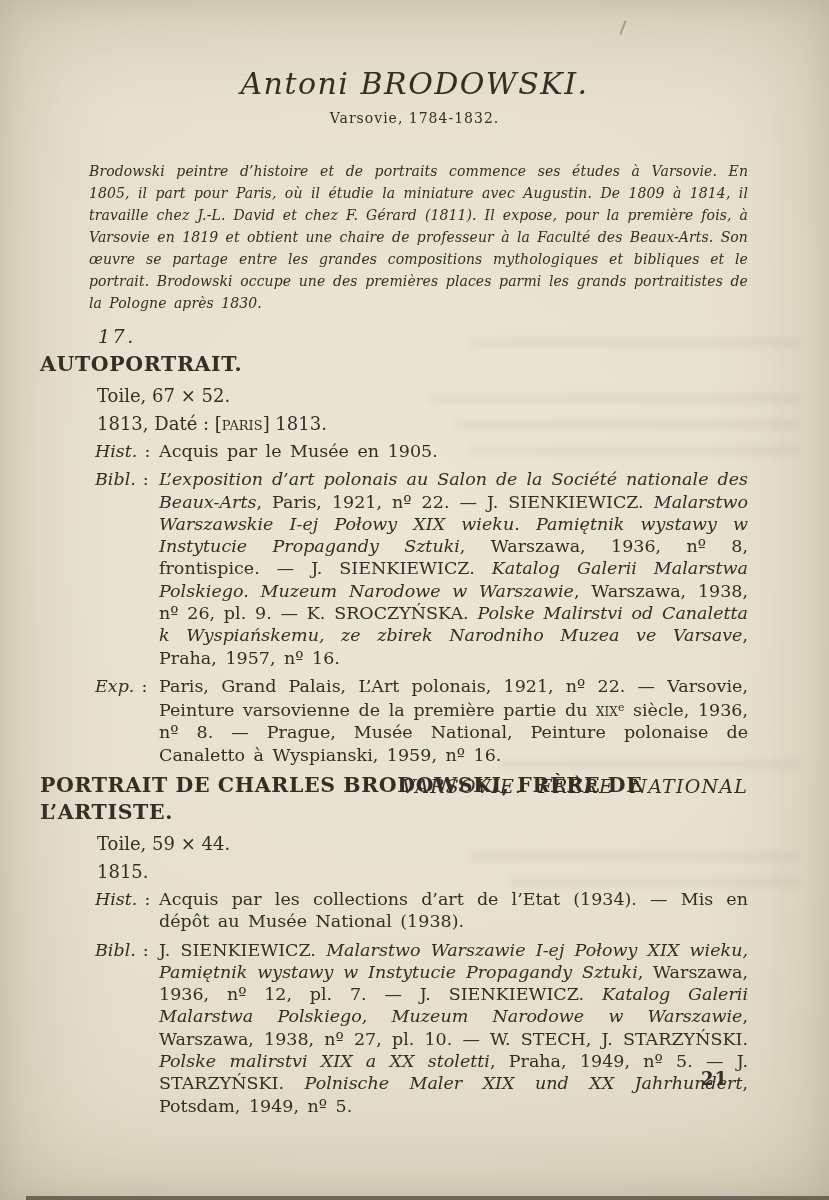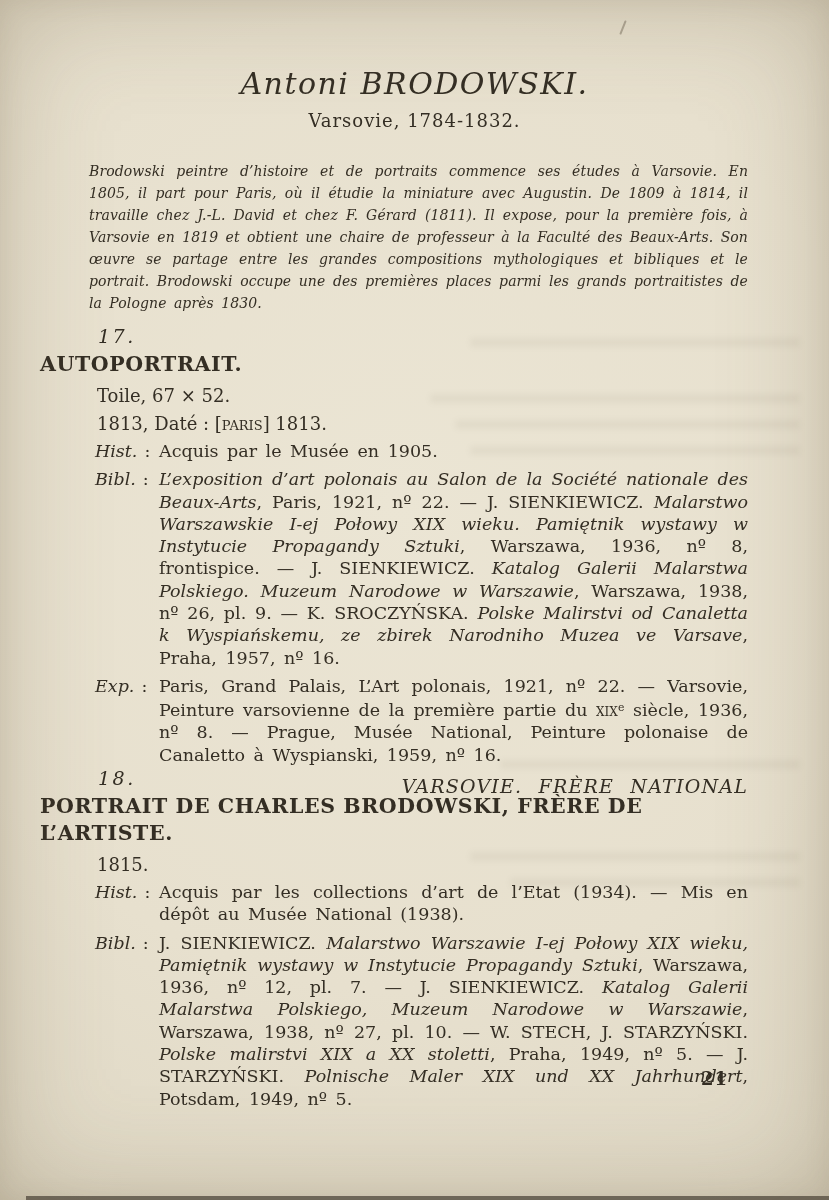--- a/index.html
+++ b/index.html
@@ -30,21 +30,21 @@
     position: absolute; background: #6e6550; opacity: 0.07;
     filter: blur(3px); border-radius: 3px; pointer-events: none;
   }
 
   
   .artist-header { position: absolute; top: 66px; left: 84px; width: 661px; text-align: center; }
   .artist-name {
     font-style: italic; font-size: 30px; font-weight: normal;
     letter-spacing: 1.5px; margin: 0;
   }
-  .artist-dates { font-size: 18px; letter-spacing: 1px; margin-top: 9px; font-weight: 500; }
+  .artist-dates { font-size: 14px; letter-spacing: 1px; margin-top: 9px; font-weight: 500; }
 
   
   .bio {
     position: absolute; top: 146px; left: 89px; width: 659px;
     font-style: italic; font-size: 14px; line-height: 22px;
     text-align: justify; word-spacing: 0.20em; letter-spacing: 0.1px;
   }
 
   
   .entry { position: absolute; left: 0; width: 748px; }
@@ -120,22 +120,22 @@
       <span class="hang-body"><span class="seg-i">L’exposition d’art polonais au Salon de la Société nationale des Beaux-Arts</span><span class="seg-r">, Paris, 1921, nº 22. — J. SIENKIEWICZ. </span><span class="seg-i">Malarstwo Warszawskie I-ej Połowy XIX wieku. Pamiętnik wystawy w Instytucie Propagandy Sztuki</span><span class="seg-r">, Warszawa, 1936, nº 8, frontispice. — J. SIENKIEWICZ. </span><span class="seg-i">Katalog Galerii Malarstwa Polskiego. Muzeum Narodowe w Warszawie</span><span class="seg-r">, Warszawa, 1938, nº 26, pl. 9. — K. SROCZYŃSKA. </span><span class="seg-i">Polske Malirstvi od Canaletta k Wyspiańskemu, ze zbirek Narodniho Muzea ve Varsave</span><span class="seg-r">, Praha, 1957, nº 16.</span></span>
     </div>
     <div class="hang">
       <span class="hang-label"><span class="lbl">Exp.</span><span class="hang-colon">:</span></span>
       <span class="hang-body"><span class="seg-r">Paris, Grand Palais, L’Art polonais, 1921, nº 22. — Varsovie, Peinture varsovienne de la première partie du </span><span class="seg-sc">xix</span><span class="seg-sup">e</span><span class="seg-r"> siècle, 1936, nº 8. — Prague, Musée National, Peinture polonaise de Canaletto à Wyspianski, 1959, nº 16.</span></span>
     </div>
     <div class="location">VARSOVIE. FRÈRE NATIONAL</div>
   </section>
 
   <section class="entry entry-18">
-    <div class="entry-number">18.</div>
     <div class="entry-title">PORTRAIT DE CHARLES BRODOWSKI, FRÈRE DE L’ARTISTE.</div>
+    <div class="detail">Toile, 59 × 44.</div>
     <div class="detail"><span class="seg-r">1815.</span></div>
     <div class="hang">
       <span class="hang-label"><span class="lbl">Hist.</span><span class="hang-colon">:</span></span>
       <span class="hang-body">Acquis par les collections d’art de l’Etat (1934). — Mis en dépôt au Musée National (1938).</span>
     </div>
     <div class="hang">
       <span class="hang-label"><span class="lbl">Bibl.</span><span class="hang-colon">:</span></span>
       <span class="hang-body"><span class="seg-r">J. SIENKIEWICZ. </span><span class="seg-i">Malarstwo Warszawie I-ej Połowy XIX wieku, Pamiętnik wystawy w Instytucie Propagandy Sztuki</span><span class="seg-r">, Warszawa, 1936, nº 12, pl. 7. — J. SIENKIEWICZ. </span><span class="seg-i">Katalog Galerii Malarstwa Polskiego, Muzeum Narodowe w Warszawie</span><span class="seg-r">, Warszawa, 1938, nº 27, pl. 10. — W. STECH, J. STARZYŃSKI. </span><span class="seg-i">Polske malirstvi XIX a XX stoletti</span><span class="seg-r">, Praha, 1949, nº 5. — J. STARZYŃSKI. </span><span class="seg-i">Polnische Maler XIX und XX Jahrhundert</span><span class="seg-r">, Potsdam, 1949, nº 5.</span></span>
     </div>
   </section>

